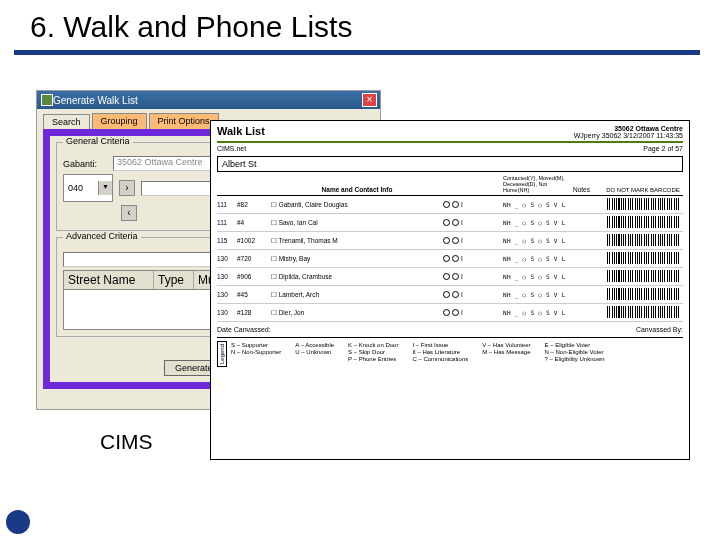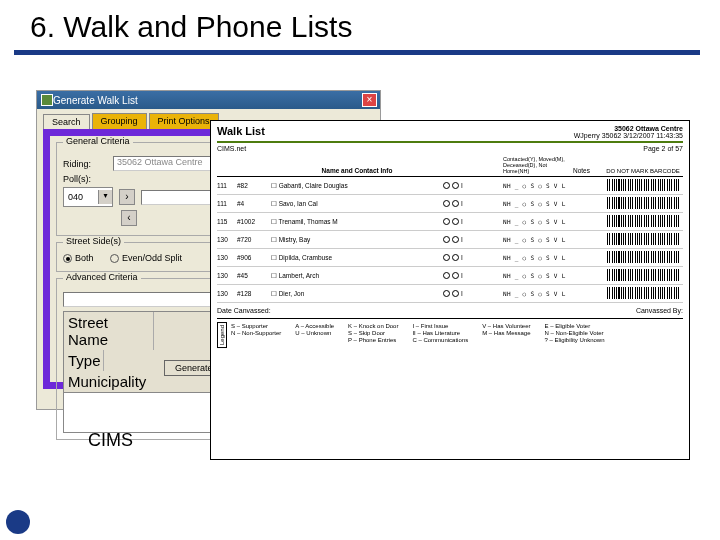--- a/index.html
+++ b/index.html
@@ -49,21 +49,21 @@
   }
   .tab-row {
     display:flex;
     padding: 4px 6px 0 6px;
     text-align: right;
   }
   .tab {
     border:1px solid #888;
     border-bottom:none;
     padding:2px 8px;
-    background:#eab308;
+    background:#fdba74;
     margin-right:2px;
     font-size:9px;
   }
   .tab.active { background:#ece9d8; border-bottom:1px solid #ece9d8; position:relative; top:1px; }
   .tab-body {
     border:7px solid #6d28d9;
     margin:0 6px 6px 6px;
     padding:6px;
     height: 260px;
     position:relative;
@@ -85,35 +85,34 @@
     border:1px inset #ccc;
     background:#fff;
     height:15px;
     padding:0 3px;
     font-size:9px;
   }
   .combo {
     display:inline-flex;
     border:1px solid #888;
     background:#fff;
-    height:20px;
+    height:28px;
     align-items:center;
   }
   .combo-text { padding:0 4px; min-width:34px; font-size:9px;}
   .combo-arrow { width:14px; height:14px; background:#d4d0c8; border-left:1px solid #888; text-align:center; line-height:12px; font-size:8px; cursor:pointer;}
   .btn-sq { width:16px; height:16px; border:1px solid #888; background:#d4d0c8; text-align:center; line-height:13px; font-size:10px; cursor:pointer;}
   .radio-row { display:inline-flex; align-items:center; gap:3px; margin-right:14px; font-size:9px;}
   .radio-dot { width:9px; height:9px; border:1px solid #555; border-radius:50%; display:inline-block; position:relative;}
   .radio-dot.on::after{content:''; position:absolute; left:2px; top:2px; width:4px; height:4px; background:#000; border-radius:50%;}
   .table-head {
     display:flex;
     border:1px solid #888;
     background:#e4e0d0;
-    font-size:15px;
-    flex-direction:column;
+    font-size:12px;
   }
   .table-head div { padding:2px 4px; border-right:1px solid #aaa;}
   .th1{width:90px;} .th2{width:40px;} .th3{flex:1;}
   .table-body {
     border:1px solid #888;
     border-top:none;
     height:40px;
     background:#fff;
   }
   .btn {
@@ -182,22 +181,22 @@
     transform:rotate(180deg);
     font-size:6px;
     border:0.5px solid #000;
     padding:2px 1px;
   }
   .legend-cols{ display:flex; gap:14px; flex:1;}
   .legend-col div{ margin:1px 0;}
 
   .cims-label{
     position:absolute;
-    left:88px; top:430px;
-    font-size:18px;
+    left:100px; top:430px;
+    font-size:21px;
     color:#000;
     text-align:center;
   }
   .corner-dot{
     position:absolute;
     left:6px; bottom:6px;
     width:24px; height:24px;
     border-radius:50%;
     background:#1a3a86;
   }
@@ -218,50 +217,36 @@
   </div>
   <div class="tab-row">
     <div class="tab active">Search</div>
     <div class="tab">Grouping</div>
     <div class="tab">Print Options</div>
   </div>
   <div class="tab-body">
     <div class="group">
       <div class="group-legend">General Criteria</div>
       <div class="form-row">
-        <span style="width:44px">Riding:</span>
+        <span style="width:44px">Gabanti:</span>
         <span class="text-input" style="flex:1;color:#888">35062 Ottawa Centre</span>
-      </div>
-      <div class="form-row">
-        <span style="width:44px">Poll(s):</span>
       </div>
       <div class="form-row">
         <span class="combo">
           <span class="combo-text">040</span>
           <span class="combo-arrow">▾</span>
         </span>
         <span class="btn-sq">›</span>
         <span class="text-input" style="flex:1"></span>
       </div>
       <div class="form-row" style="margin-left:58px">
         <span class="btn-sq">‹</span>
       </div>
     </div>
 
-    <div class="group">
-      <div class="group-legend">Street Side(s)</div>
-      <span class="radio-row">
-        <span class="radio-dot on"></span>
-        <span>Both</span>
-      </span>
-      <span class="radio-row">
-        <span class="radio-dot"></span>
-        <span>Even/Odd Split</span>
-      </span>
-    </div>
 
     <div class="group">
       <div class="group-legend">Advanced Criteria</div>
       <div class="form-row">
         <span class="text-input" style="flex:1"></span>
         <span class="btn-sq">…</span>
       </div>
       <div class="table-head">
         <div class="th1">Street Name</div>
         <div class="th2">Type</div>
@@ -281,20 +266,21 @@
     <span class="wl-title">Walk List</span>
     <span class="wl-meta">
       <div style="font-weight:bold">35062 Ottawa Centre</div>
       <div>WJperry 35062 3/12/2007 11:43:35</div>
     </span>
   </div>
   <div class="wl-sub">
     <span>CIMS.net</span>
     <span>Page 2 of 57</span>
   </div>
+  <div class="wl-street">Albert St</div>
 
   <div class="wl-colhead">
     <div class="col-id"></div>
     <div class="col-unit"></div>
     <div class="col-name" style="text-align:center;font-weight:bold">Name and Contact Info</div>
     <div class="col-flags"></div>
     <div class="col-canv" style="font-size:5.5px">Contacted(Y), Moved(M), Deceased(D), Not Home(NH)</div>
     <div class="col-notes">Notes</div>
     <div class="col-barcode" style="font-size:6px">DO NOT MARK BARCODE</div>
   </div>

